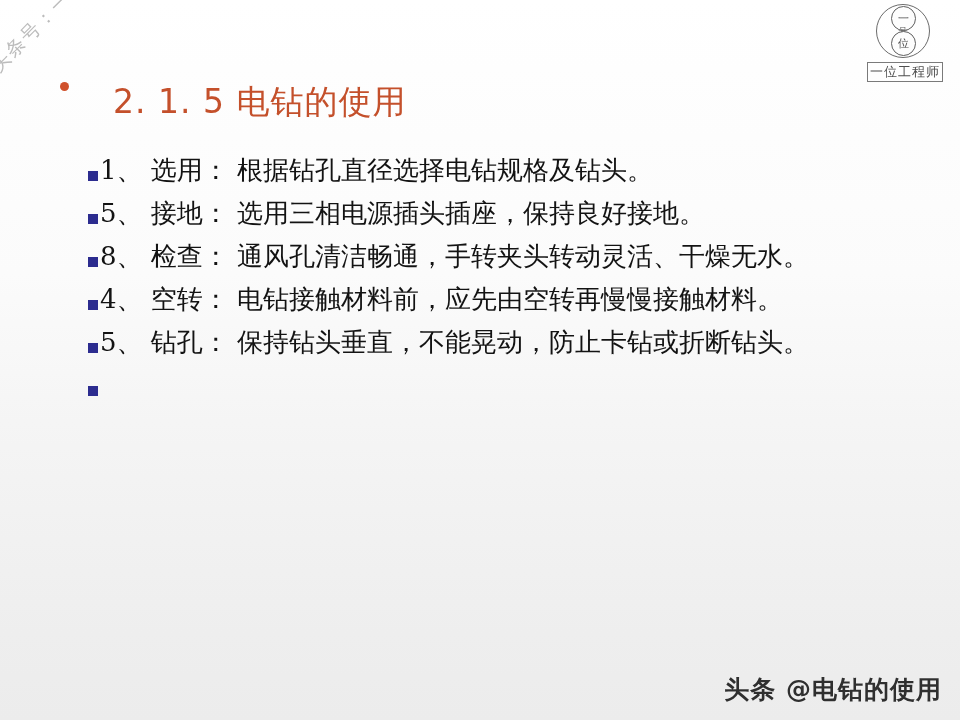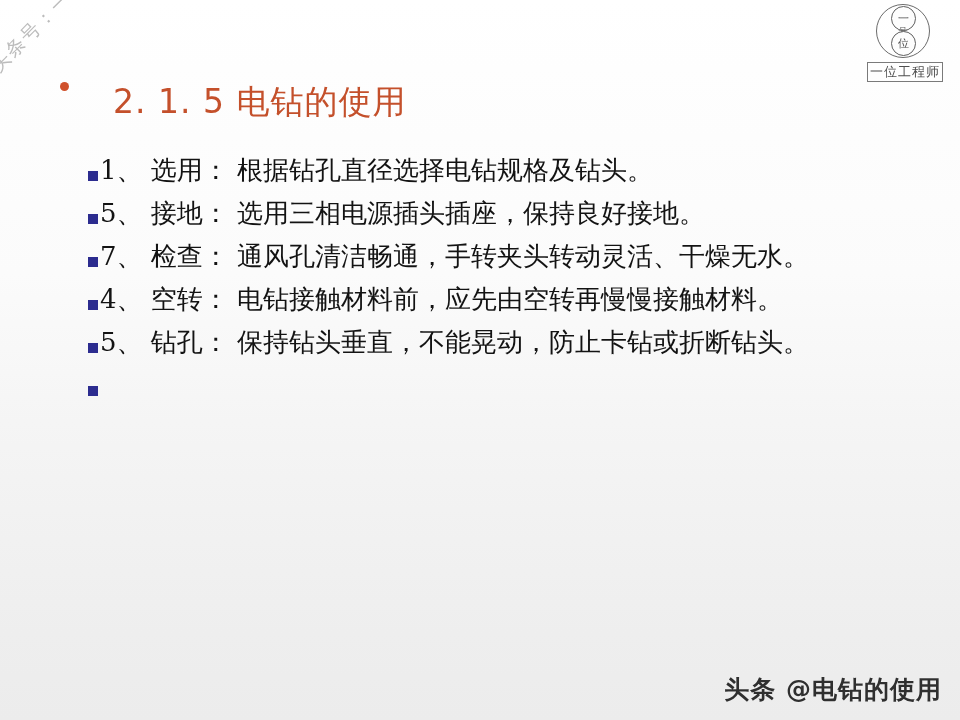--- a/index.html
+++ b/index.html
@@ -197,21 +197,21 @@
       <span class="line-text">1、 选用： 根据钻孔直径选择电钻规格及钻头。</span>
     </div>
 
     <div class="body-line">
       <span class="sq-bullet"></span>
       <span class="line-text">5、 接地： 选用三相电源插头插座，保持良好接地。</span>
     </div>
 
     <div class="body-line">
       <span class="sq-bullet"></span>
-      <span class="line-text">7、 检查： 通风孔清洁畅通，手转夹头转动灵活、干燥无水。</span>
+      <span class="line-text">8、 检查： 通风孔清洁畅通，手转夹头转动灵活、干燥无水。</span>
     </div>
 
     <div class="body-line">
       <span class="sq-bullet"></span>
       <span class="line-text">4、 空转： 电钻接触材料前，应先由空转再慢慢接触材料。</span>
     </div>
 
     <div class="body-line">
       <span class="sq-bullet"></span>
       <span class="line-text">5、 钻孔： 保持钻头垂直，不能晃动，防止卡钻或折断钻头。</span>

